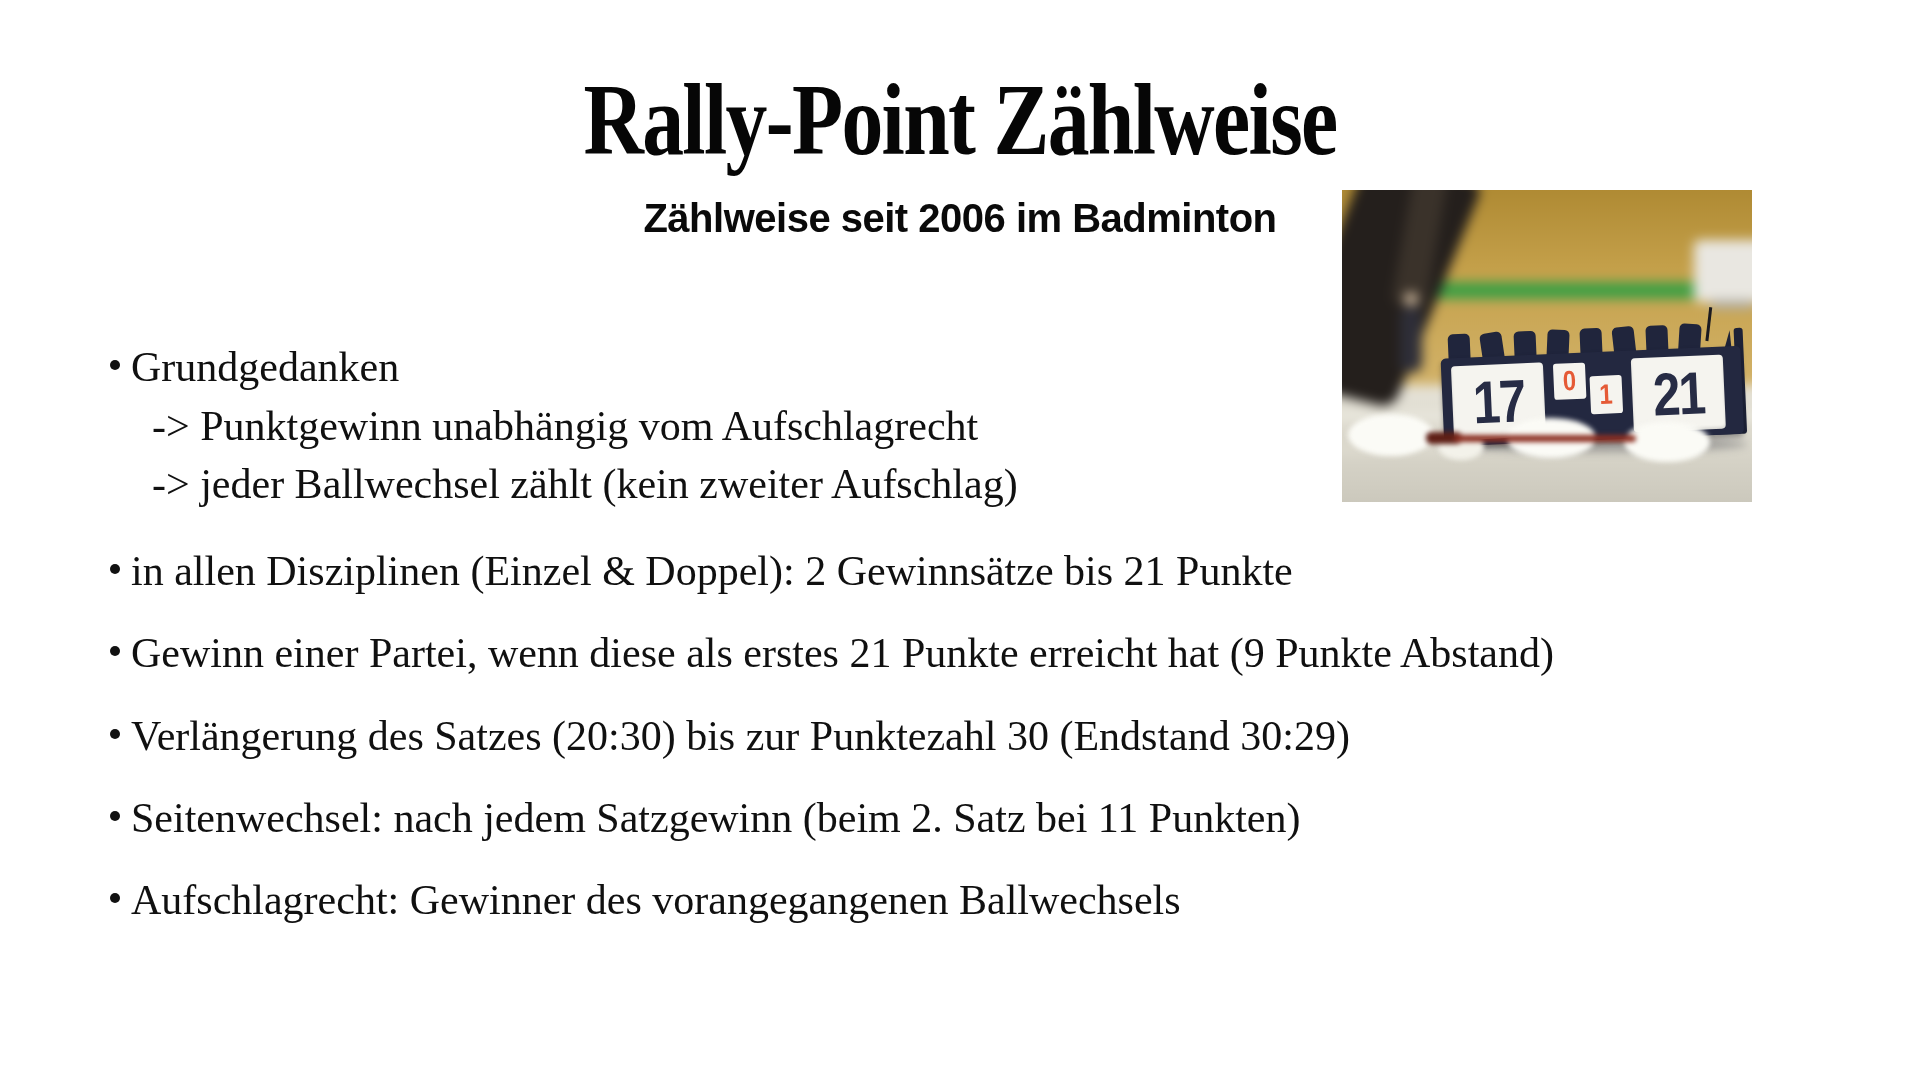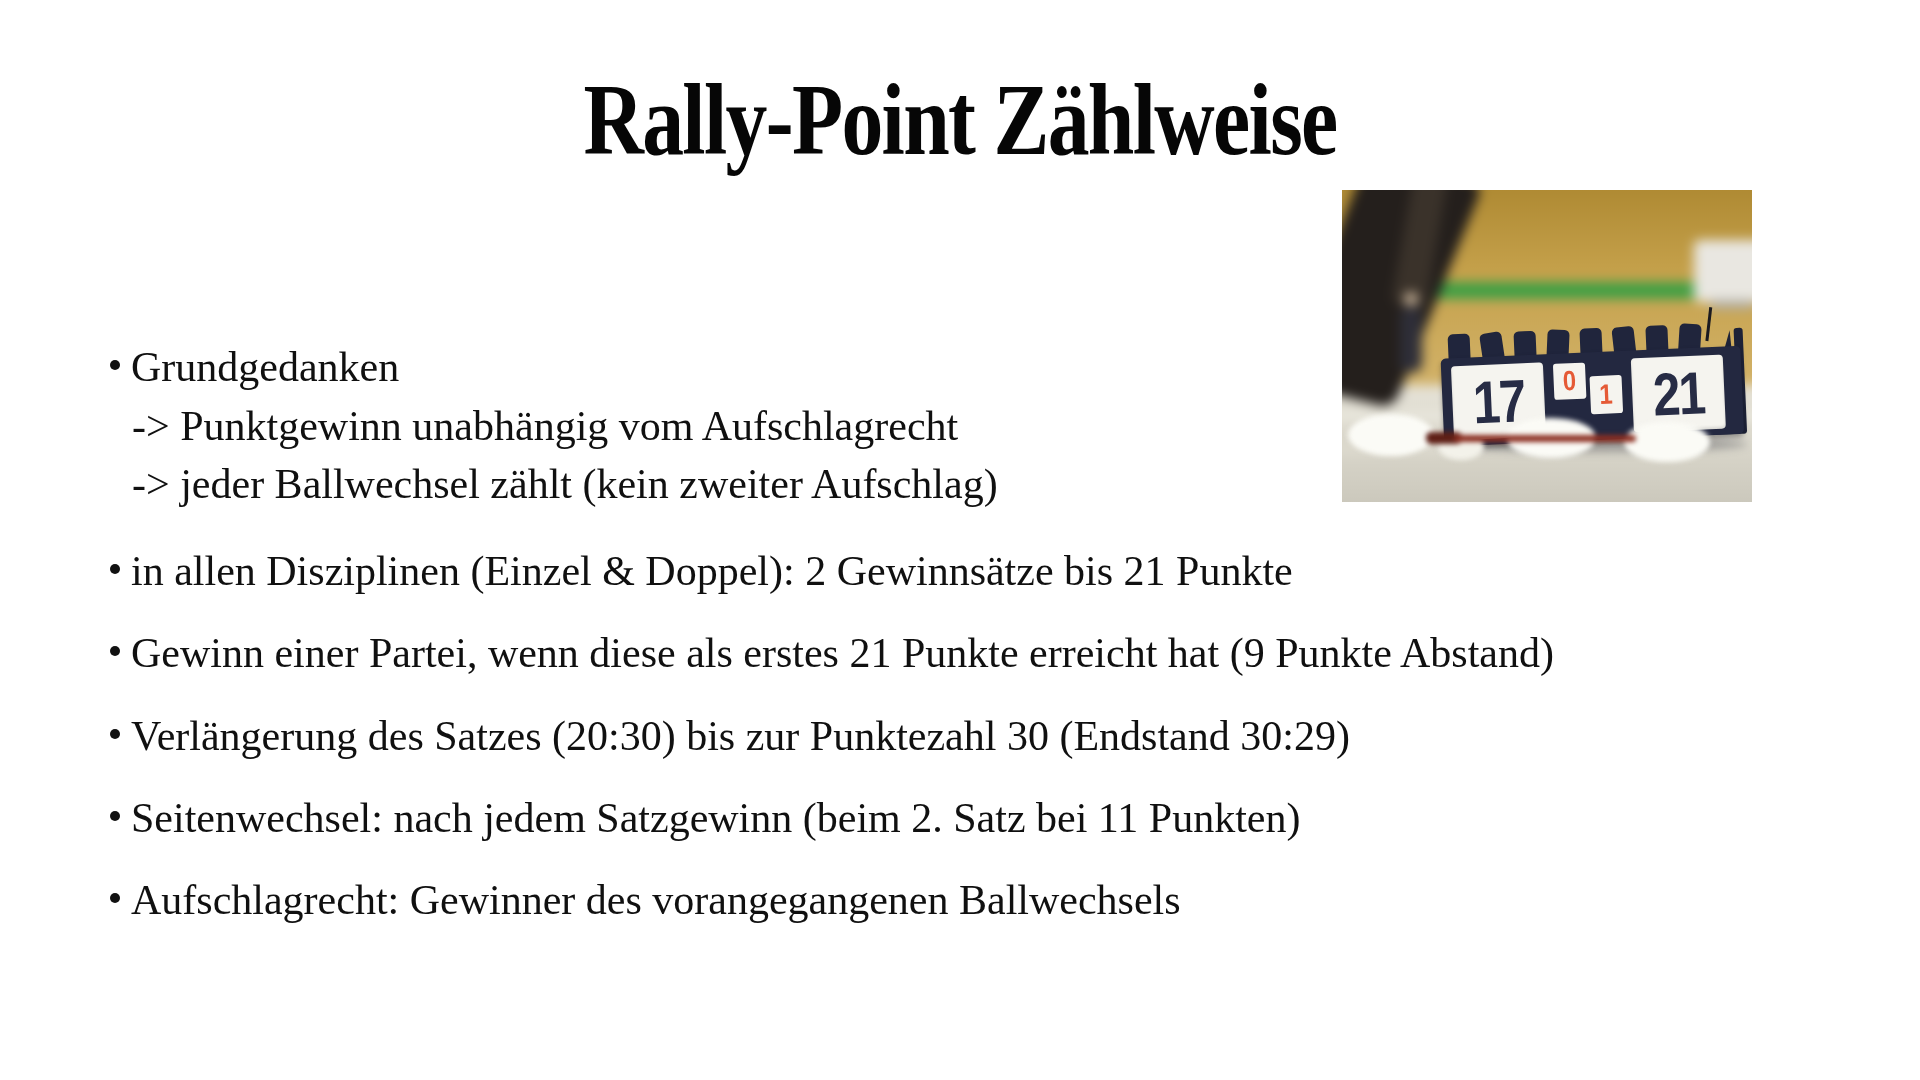--- a/index.html
+++ b/index.html
@@ -20,21 +20,21 @@
     position:absolute; top:196px; left:0; width:1920px;
     text-align:center; font-family:"Liberation Sans", sans-serif;
     font-weight:700; font-size:40px; line-height:44px; letter-spacing:-0.5px; color:#0a0a0a;
   }
 
   
   .bullets { position:absolute; left:0; top:0; width:1820px; list-style:none; }
   .bullet { position:absolute; left:0; width:1800px; font-size:42px; line-height:58px; color:#101010; }
   .bullet .dot { position:absolute; left:110px; top:22px; width:10px; height:10px; border-radius:50%; background:#111; }
   .bullet .btext { position:absolute; left:131px; top:0; white-space:nowrap; }
-  .bullet .sub { position:absolute; left:132px; white-space:nowrap; }
+  .bullet .sub { position:absolute; left:152px; white-space:nowrap; }
   .b1 { top:338px; } .b1 .s1 { top:59px; } .b1 .s2 { top:117px; }
   .b2 { top:542px; }
   .b3 { top:624px; }
   .b4 { top:707px; }
   .b5 { top:789px; }
   .b6 { top:871px; }
 
   
   .photo { position:absolute; left:1342px; top:190px; width:521px; height:312px; overflow:hidden; background:#c5a14b; }
   .photo .abs { position:absolute; }
@@ -87,20 +87,21 @@
   .shuttle-4 { left:96px;  top:244px; width:46px; height:26px; background:#f3f2ea; }
   .racket-shaft { position:absolute; left:112px; top:245px; width:182px; height:7px; background:#8c2f22; border-radius:4px; }
   .racket-grip  { position:absolute; left:84px;  top:242px; width:36px; height:12px; background:#5e1f16; border-radius:5px; }
 </style>
 </head>
 <body>
 
 <div class="slide">
 
   <h1 class="title">Rally-Point Zählweise</h1>
+  <div class="subtitle">Zählweise seit 2006 im Badminton</div>
 
   <div class="photo">
     <div class="layer-bg">
       <div class="abs wall"></div>
       <div class="abs stripe"></div>
       <div class="abs floor"></div>
       <div class="abs courtline"></div>
       <div class="abs courtline2"></div>
       <div class="abs curtain"></div>
       <div class="abs curtain2"></div>

